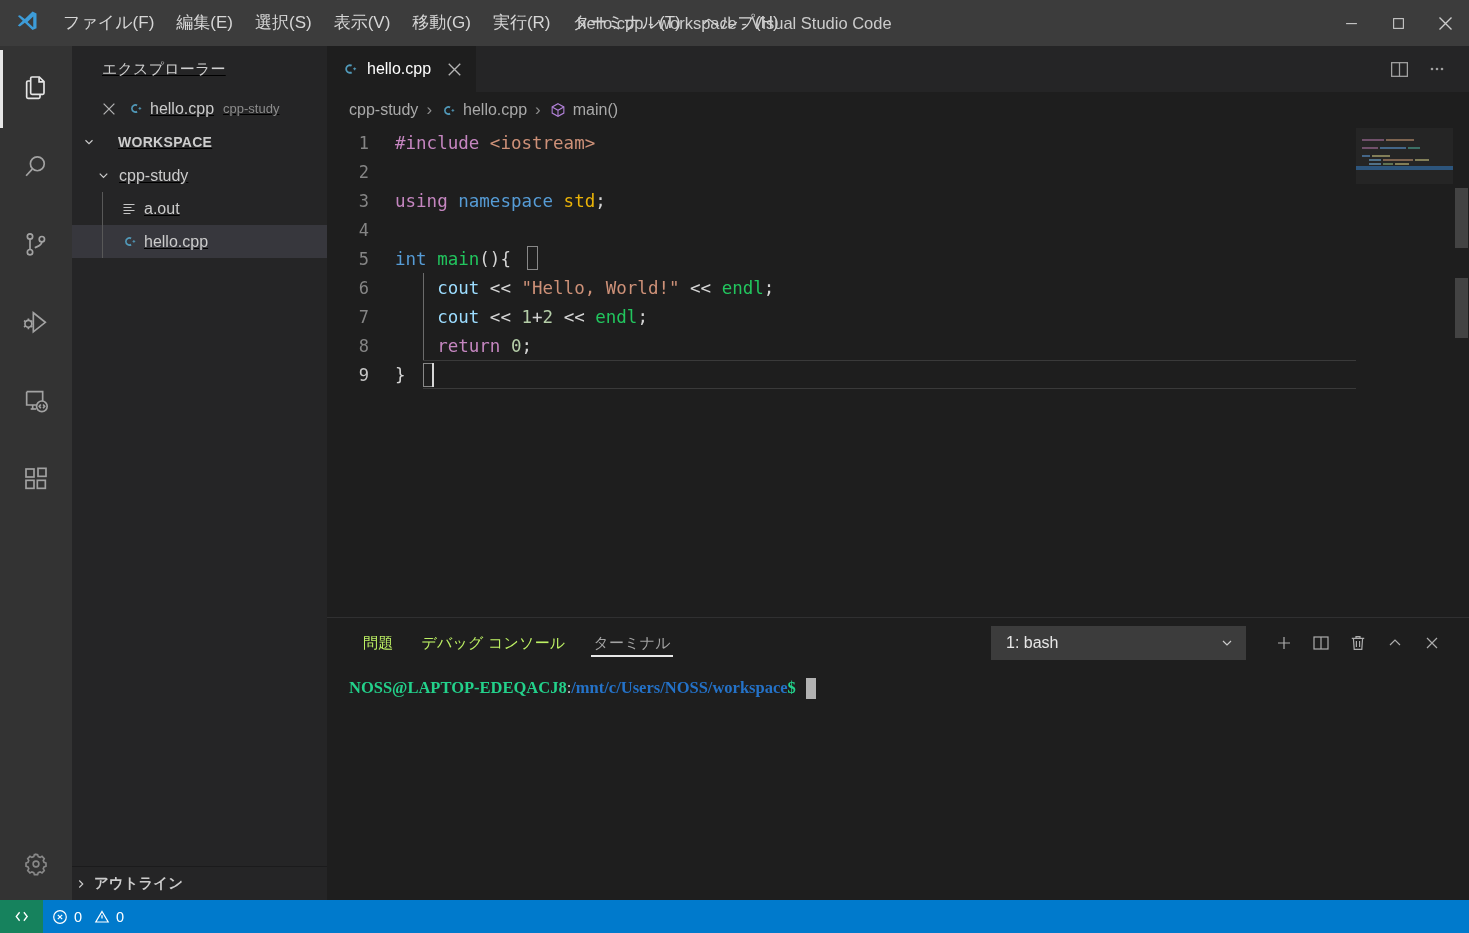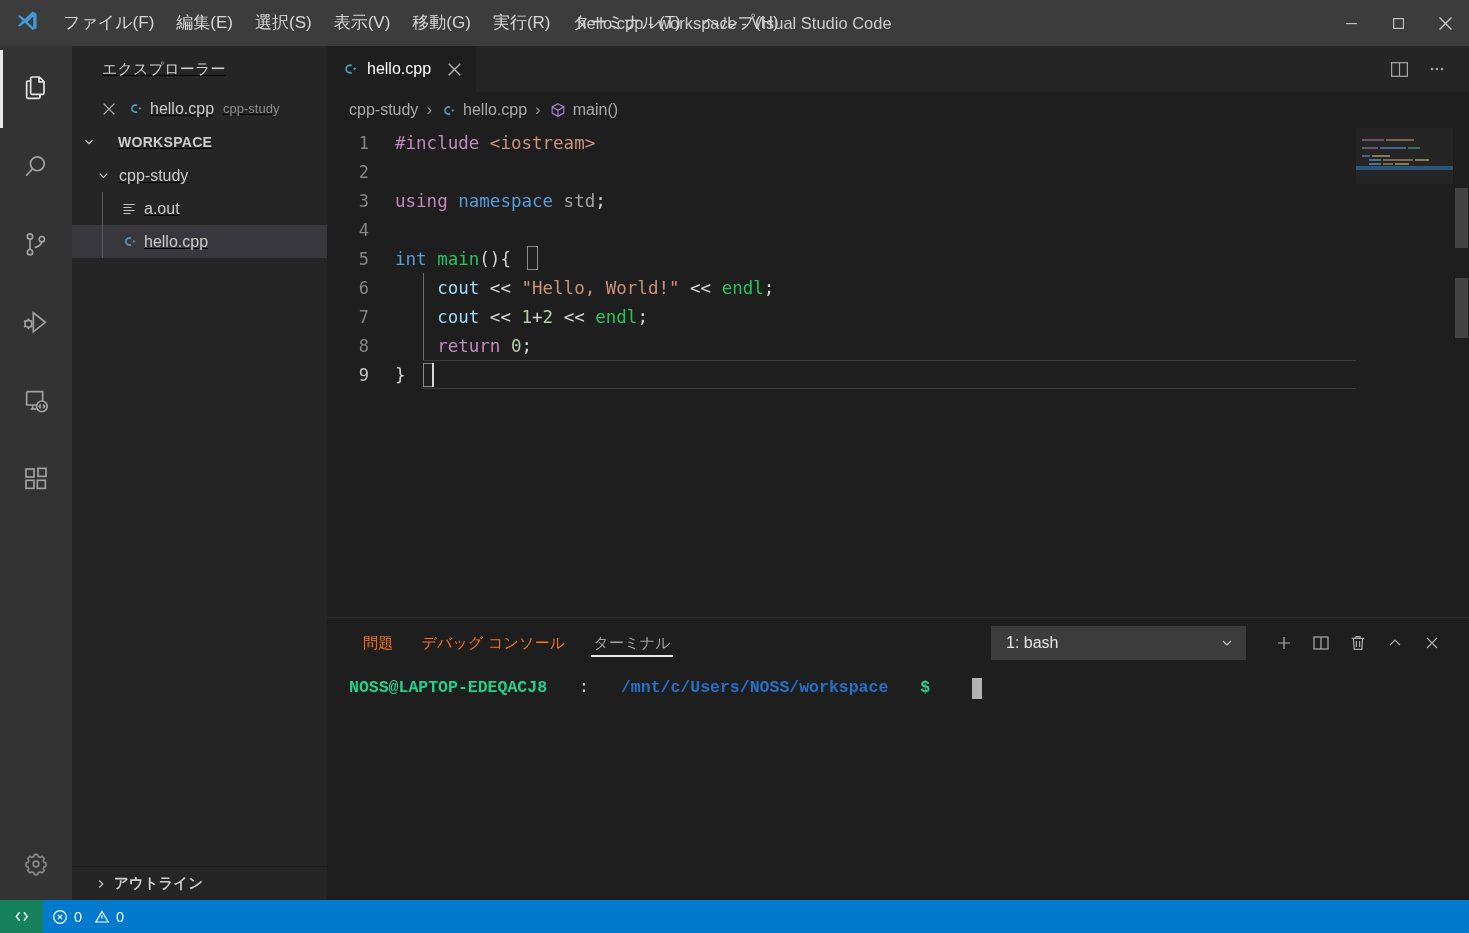--- a/index.html
+++ b/index.html
@@ -77,21 +77,21 @@
   .tree-row.selected { background: #37373d; }
   .tree-row .indent-guide {
     position: absolute; left: 30px; top: 0; bottom: 0; width: 1px; background: #585858;
   }
   .close-x { width: 26px; display: flex; align-items: center; justify-content: center; opacity: .85; }
   .ficon { width: 26px; display: flex; align-items: center; justify-content: center; }
   .fname { margin-left: 2px; }
   .fdesc { margin-left: 9px; font-size: 13px; color: #8c8c8c; }
   .outline-footer {
     position: absolute; bottom: 0; left: 0; right: 0; height: 34px;
-    display: flex; align-items: center; gap: 4px; padding-left: 20px;
+    display: flex; align-items: center; gap: 4px; padding-left: 0;
     background: #252526; border-top: 1px solid #1b1b1c;
     font-size: 14.5px; font-weight: bold; color: #cccccc; cursor: pointer;
   }
 
   
   .editorgroup { flex: 1 1 auto; display: flex; flex-direction: column; min-width: 0; background: #1e1e1e; }
   .tabsbar { height: 46px; flex: 0 0 46px; background: #252526; display: flex; align-items: stretch; }
   .tab {
     display: flex; align-items: center; gap: 8px; padding: 0 14px;
     background: #1e1e1e; color: #ffffff; font-size: 16px; cursor: pointer;
@@ -129,21 +129,21 @@
   .cursor {
     position: absolute; width: 2px; height: 24px; background: #d6d6d6;
   }
   .brkt {
     position: absolute; border: 1px solid #888888; height: 24px; width: 11px;
   }
   .tok-pp { color: #c586c0; }
   .tok-inc { color: #ce9178; }
   .tok-kw { color: #569cd6; }
   .tok-kw2 { color: #c586c0; }
-  .tok-type { color: #a3a3a3; }
+  .tok-type { color: #eab308; }
   .tok-fn { color: #22c55e; }
   .tok-var { color: #9cdcfe; }
   .tok-str { color: #ce9178; }
   .tok-num { color: #b5cea8; }
   .tok-pl { color: #d4d4d4; }
 
   
   .minimap { position: absolute; top: 0; right: 16px; width: 97px; bottom: 0; background: #1e1e1e; }
   .mm-line { height: 4px; margin-left: 6px; display: flex; gap: 2px; align-items: center; }
   .mm-blk { height: 2.5px; border-radius: 0; }
@@ -152,38 +152,38 @@
   .vscroll { position: absolute; top: 0; right: 0; width: 16px; bottom: 0; }
   .vthumb { position: absolute; right: 1px; width: 13px; background: #5a5a5a; opacity:.62; }
 
   
   .panel {
     height: 283px; flex: 0 0 283px; background: #1e1e1e;
     border-top: 1px solid #303031; display: flex; flex-direction: column;
   }
   .panel-head { height: 50px; flex: 0 0 50px; display: flex; align-items: center; padding-left: 22px; }
   .panel-tab {
-    font-size: 15px; color: #f97316; padding: 0 14px; height: 50px;
+    font-size: 15px; color: #bef264; padding: 0 14px; height: 50px;
     display: flex; align-items: center; cursor: pointer; position: relative; letter-spacing: .2px;
   }
   .panel-tab.active { color: #a3a3a3; }
   .panel-tab.active::after {
     content: ""; position: absolute; left: 12px; right: 12px; bottom: 11px; height: 2px; background: #e7e7e7;
   }
   .panel-actions { margin-left: auto; display: flex; align-items: center; gap: 3px; padding-right: 20px; }
   .term-select {
     width: 255px; height: 34px; background: #3c3c3c; border: 1px solid #3c3c3c;
     display: flex; align-items: center; justify-content: space-between;
     padding: 0 10px 0 14px; color: #e7e7e7; font-size: 16px; cursor: pointer; margin-right: 18px;
   }
   .p-btn { width: 34px; height: 34px; display: flex; align-items: center; justify-content: center; cursor: pointer; opacity: .82; }
   .term-body { flex: 1 1 auto; padding: 8px 0 0 22px; overflow: hidden; }
   .term-line {
-    font-family: Liberation Mono, monospace; font-size: 16.5px; line-height: 24px;
-    display: flex; align-items: center; white-space: pre; gap: 32px;
+    font-family: Liberation Serif, serif; font-size: 16.5px; line-height: 24px;
+    display: flex; align-items: center; white-space: pre;
   }
   .t-user { color: #23d18b; font-weight: bold; }
   .t-colon { color: #cccccc; }
   .t-path { color: #2472c8; font-weight: bold; }
   .t-dollar { color: #23d18b; font-weight: bold; }
   .t-cursor { display: inline-block; width: 10px; height: 21px; background: #cccccc; opacity: .85; margin-left: 10px; }
 
   
   .statusbar {
     height: 33px; flex: 0 0 33px; background: #007acc; display: flex; align-items: center;

